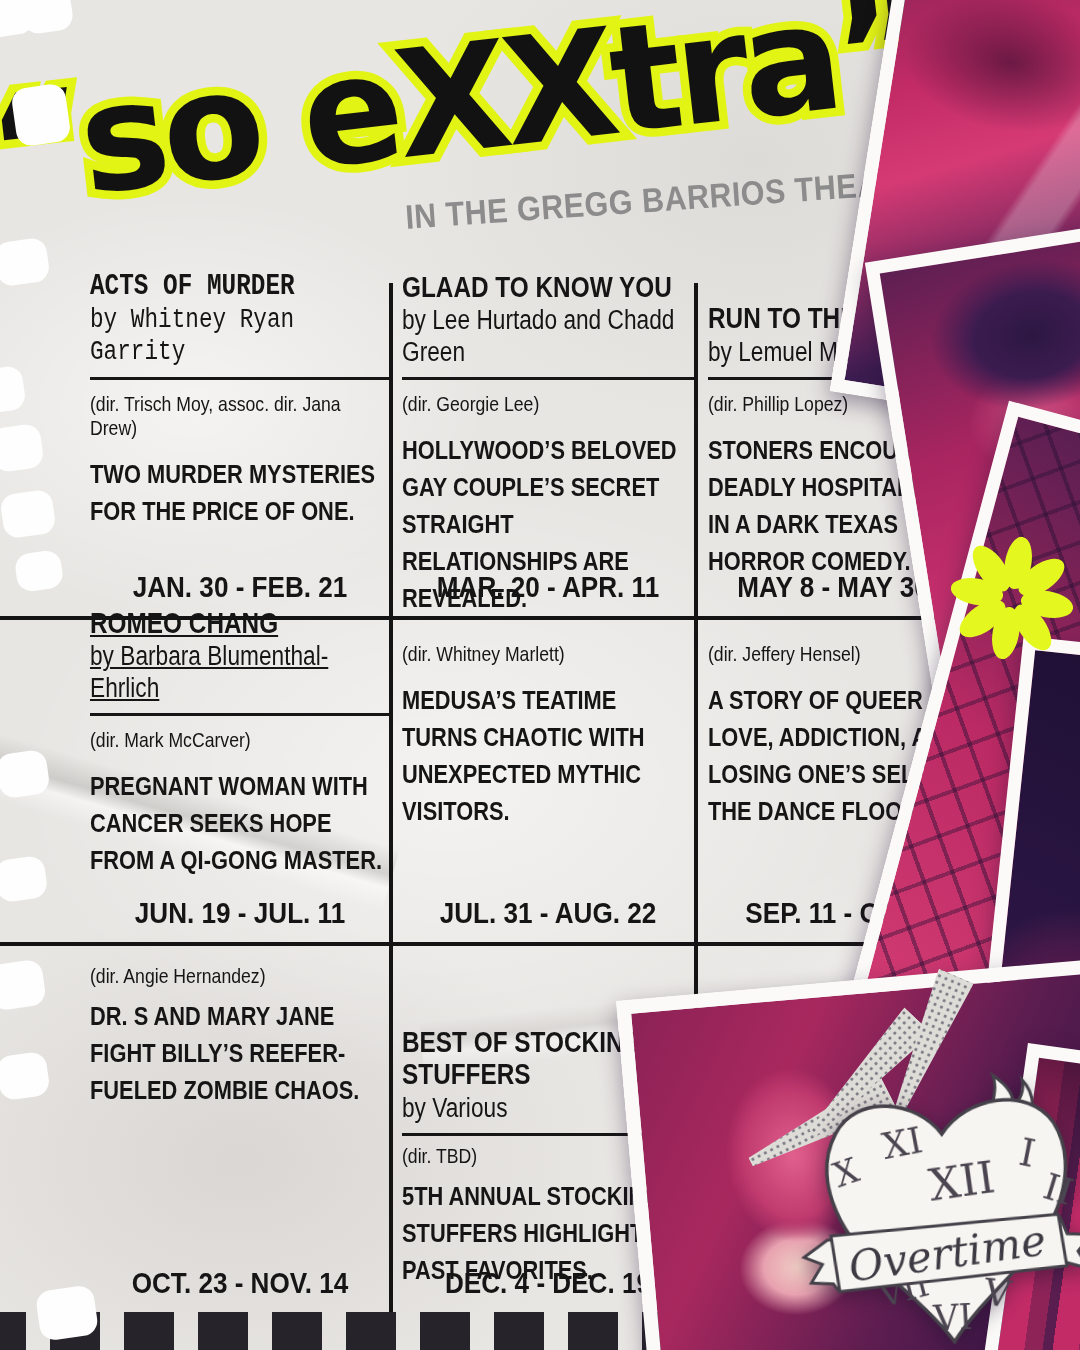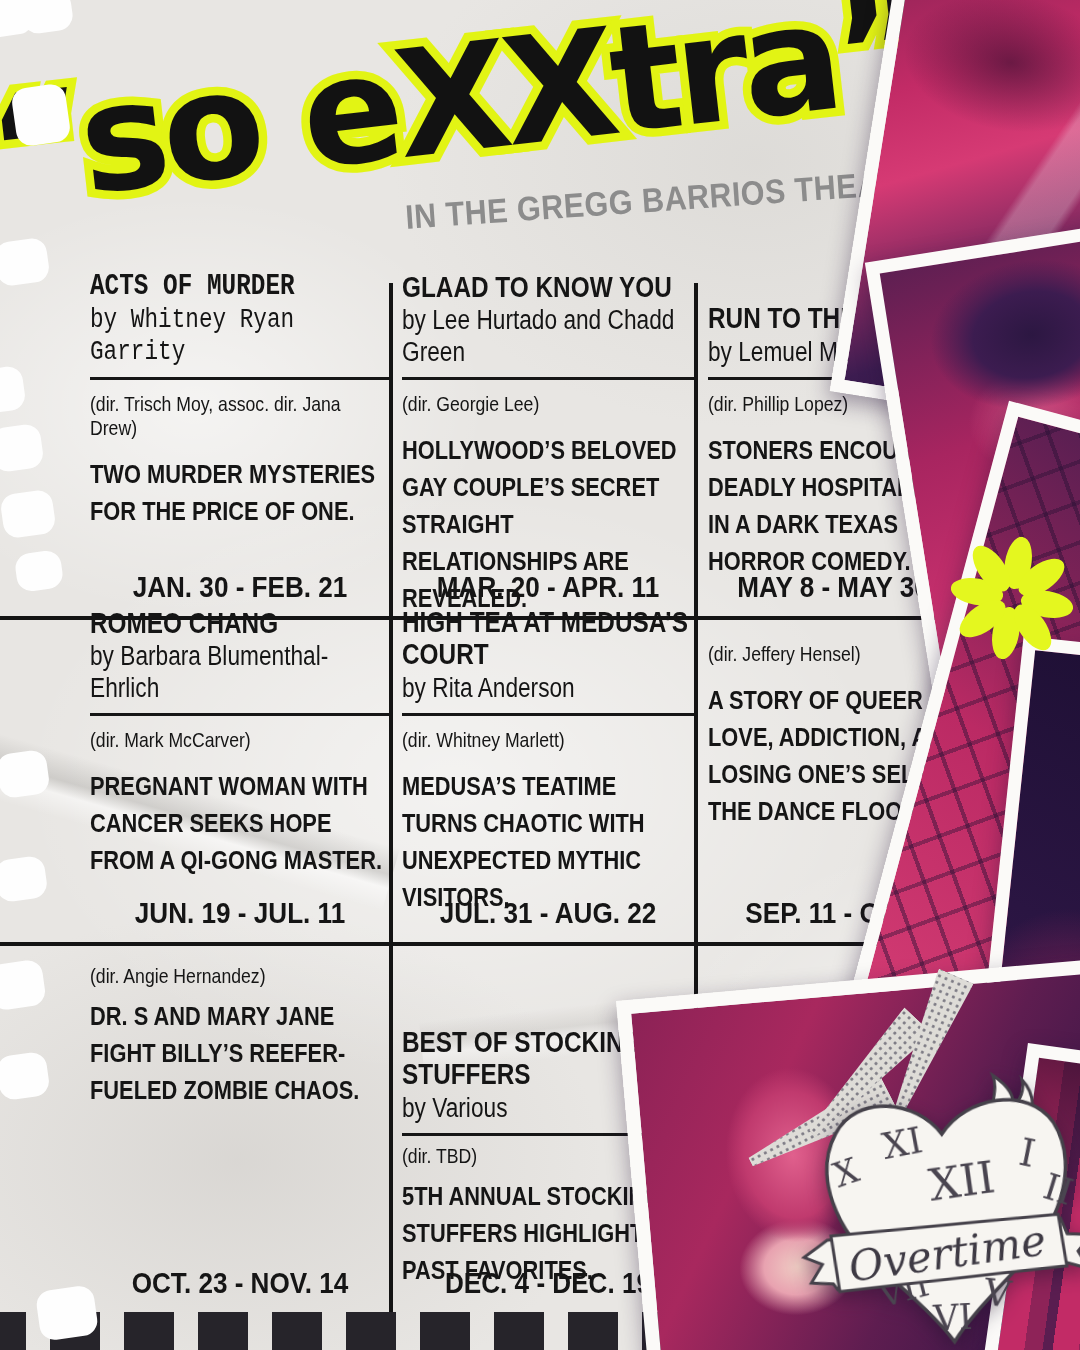--- a/index.html
+++ b/index.html
@@ -163,34 +163,30 @@
     <div class="head" style="height:84px;">
       <h3 class="t cond">RUN TO THE HILLS</h3>
       <p class="by cond">by Lemuel Mitchell</p>
     </div>
     <p class="dir cond">(dir. Phillip Lopez)</p>
     <p class="desc cond">STONERS ENCOUNTER DEADLY HOSPITALITY IN A DARK TEXAS HORROR COMEDY.</p>
     <p class="date">MAY 8 - MAY 30</p>
   </section>
 
   <section class="cell" style="left:90px;top:630px;width:300px;height:310px;">
-    <div class="head" style="height:86px;">
+    <div class="head" style="height:86px;text-decoration:underline;">
       <h3 class="t cond">ROMEO CHANG</h3>
       <p class="by cond">by Barbara Blumenthal-Ehrlich</p>
     </div>
     <p class="dir cond">(dir. Mark McCarver)</p>
     <p class="desc cond">PREGNANT WOMAN WITH CANCER SEEKS HOPE FROM A QI-GONG MASTER.</p>
     <p class="date">JUN. 19 - JUL. 11</p>
   </section>
 
   <section class="cell" style="left:402px;top:630px;width:292px;height:310px;">
-    <div class="head" style="height:86px;">
-      <h3 class="t cond">HIGH TEA AT MEDUSA’S COURT</h3>
-      <p class="by cond">by Rita Anderson</p>
-    </div>
     <p class="dir cond">(dir. Whitney Marlett)</p>
     <p class="desc cond">MEDUSA’S TEATIME TURNS CHAOTIC WITH UNEXPECTED MYTHIC VISITORS.</p>
     <p class="date">JUL. 31 - AUG. 22</p>
   </section>
 
   <section class="cell" style="left:708px;top:630px;width:270px;height:310px;">
     <p class="dir cond">(dir. Jeffery Hensel)</p>
     <p class="desc cond">A STORY OF QUEER LOVE, ADDICTION, AND LOSING ONE’S SELF ON THE DANCE FLOOR.</p>
     <p class="date">SEP. 11 - OCT. 3</p>
   </section>

